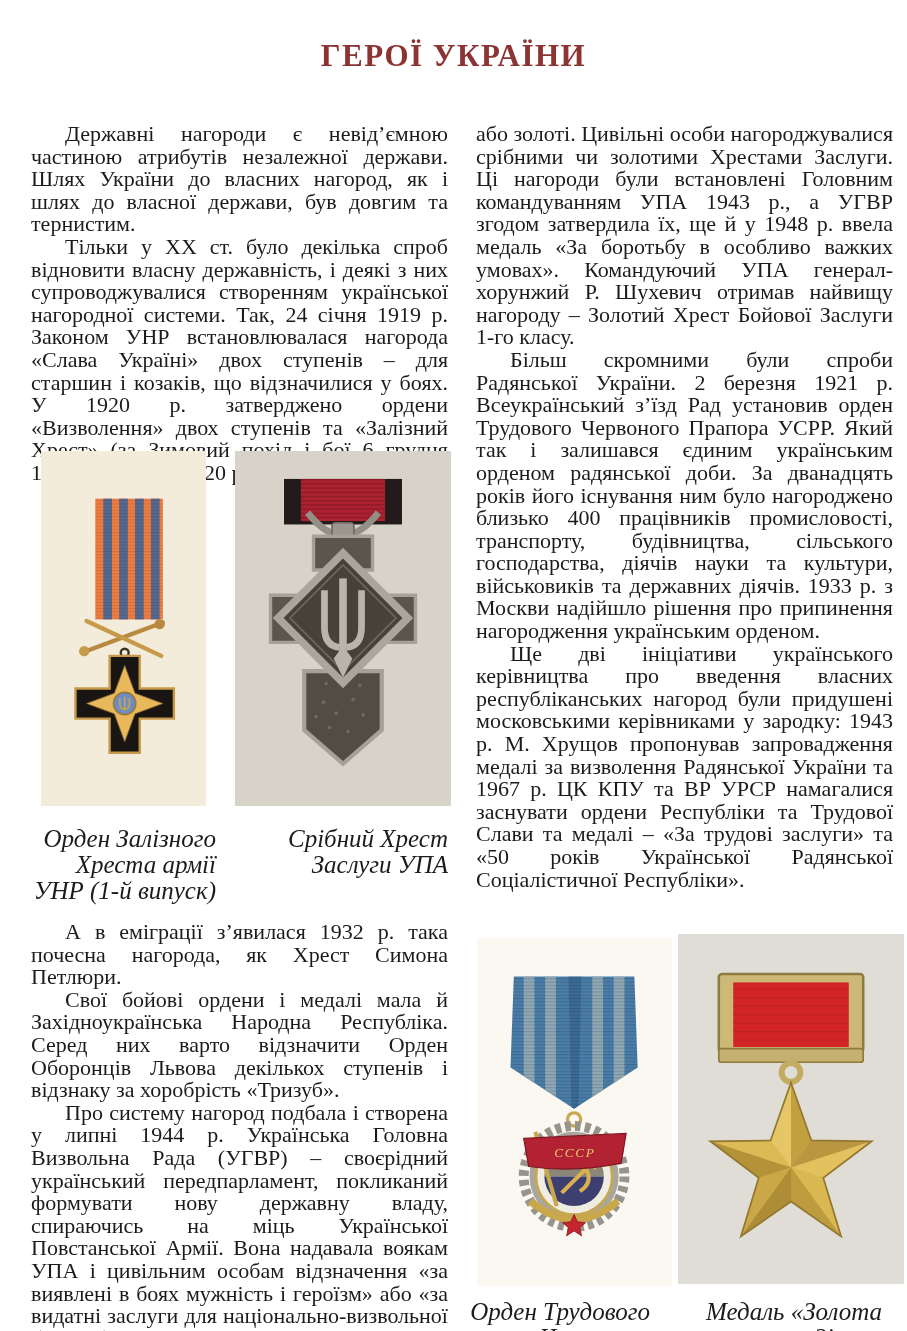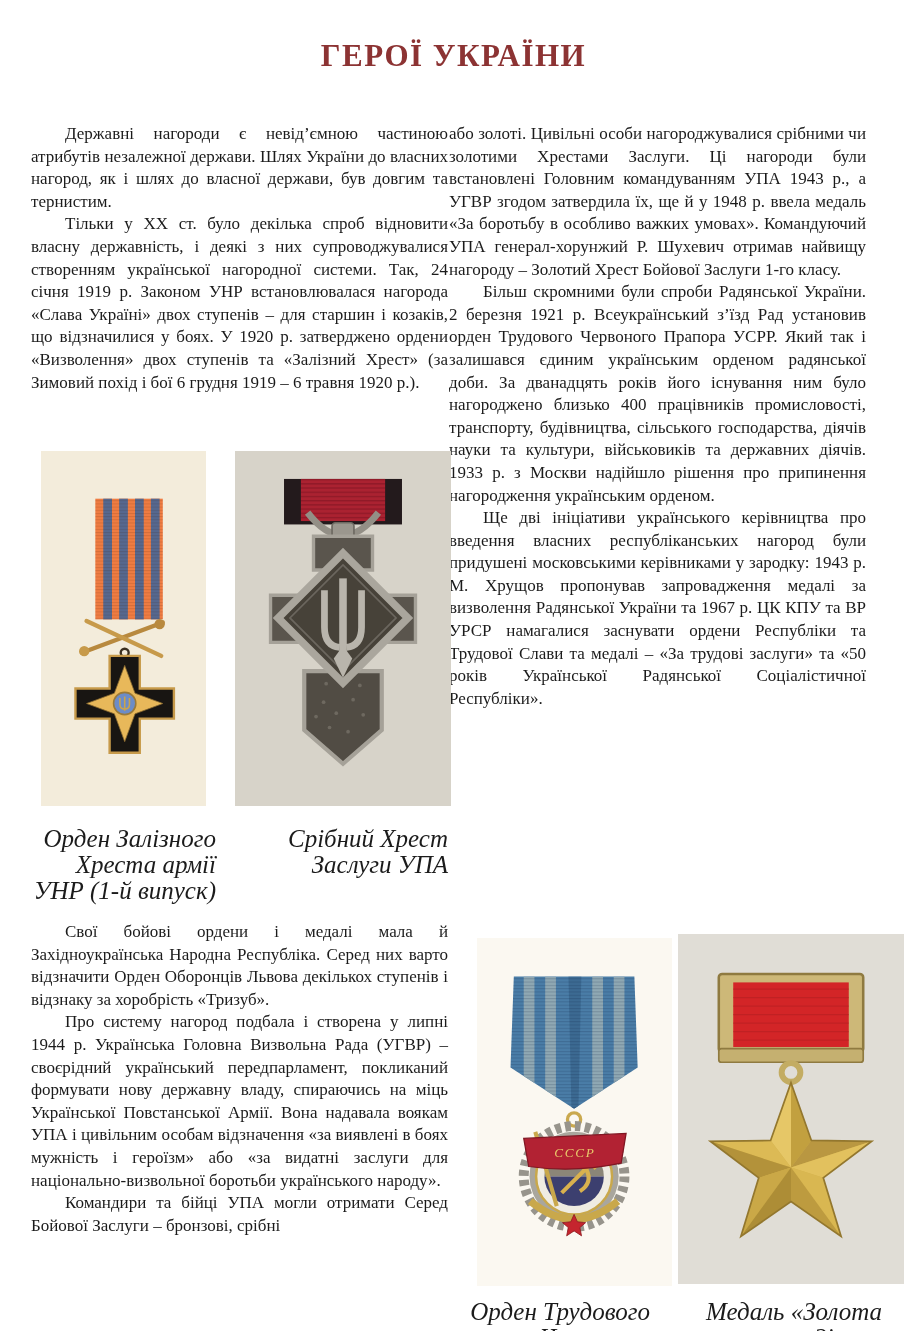--- a/index.html
+++ b/index.html
@@ -7,41 +7,41 @@
   .page {
     position:relative; width:907px; height:1331px; margin:16px auto;
     background:#ffffff; overflow:hidden;
     font-family:"Liberation Serif", serif; color:#1b1b1b;
   }
   .title {
     position:absolute; top:22px; left:0; width:100%; margin:0;
     text-align:center; font-size:31px; font-weight:bold; letter-spacing:1.5px;
     color:#8c3333;
   }
-  .tblock { position:absolute; font-size:17px; line-height:22.6px; text-align:justify; }
+  .tblock { position:absolute; font-size:22px; line-height:22.6px; text-align:justify; }
   .tblock p { margin:0; padding:0; }
   .tblock p.ind { text-indent:34px; }
   figure { position:absolute; margin:0; padding:17px; overflow:hidden; }
   figure svg { display:block; width:100%; height:100%; }
   .ph1 { left:41px;  top:435px; width:165px; height:355px; background:#f3ecdb; }
   .ph2 { left:235px; top:435px; width:216px; height:355px; background:#d7d3c9; }
   .ph3 { left:477px; top:922px; width:195px; height:348px; background:#fbf8f1; }
   .ph4 { left:678px; top:918px; width:226px; height:350px; background:#e0ddd6; }
   .caps { position:absolute; display:flex; font-style:italic; font-size:25px; line-height:26px; }
   .caps-left  { left:31px;  top:810px;  width:417px; }
   .caps-right { left:461px; top:1283px; width:421px; }
   .cap { text-align:right; }
   .cap1 { width:185px; }
   .cap2 { width:232px; }
   .cap2 .inner { width:170px; margin-left:auto; }
   .cap3 { width:189px; }
   .cap4 { width:232px; }
   .lt1 { left:31px;  top:107px; width:417px; }
   .lt2 { left:31px;  top:905px; width:417px; }
-  .rt1 { left:449px; top:107px; width:417px; }
+  .rt1 { left:476px; top:107px; width:417px; }
 </style>
 </head>
 <body>
 
 <div class="page">
 
   <h1 class="title" style="color: rgb(140, 51, 51);">ГЕРОЇ УКРАЇНИ</h1>
 
   <div class="tblock lt1">
     <p class="ind">Державні нагороди є невід’ємною частиною атрибутів незалежної держави. Шлях України до власних нагород, як і шлях до власної держави, був довгим та тернистим.</p>
@@ -124,20 +124,21 @@
   </figure>
 
   <div class="caps caps-left">
     <div class="cap cap1">Орден Залізного Хреста армії УНР (1-й випуск)</div>
     <div class="cap cap2">
       <div class="inner">Срібний Хрест Заслуги УПА</div>
     </div>
   </div>
 
   <div class="tblock lt2">
+    <p class="ind">А в еміграції з’явилася 1932 р. така почесна нагорода, як Хрест Симона Петлюри.</p>
     <p class="ind">Свої бойові ордени і медалі мала й Західноукраїнська Народна Республіка. Серед них варто відзначити Орден Оборонців Львова декількох ступенів і відзнаку за хоробрість «Тризуб».</p>
     <p class="ind">Про систему нагород подбала і створена у липні 1944 р. Українська Головна Визвольна Рада (УГВР) – своєрідний український передпарламент, покликаний формувати нову державну владу, спираючись на міць Української Повстанської Армії. Вона надавала воякам УПА і цивільним особам відзначення «за виявлені в боях мужність і героїзм» або «за видатні заслуги для національно-визвольної боротьби українського народу».</p>
     <p class="ind">Командири та бійці УПА могли отримати Серед Бойової Заслуги – бронзові, срібні</p>
   </div>
 
   <figure class="ph3">
     <svg viewBox="0 0 195 348">
       <defs>
         <clipPath id="clip3">
             <polygon points="24,10 170,10 174,120 97,170 20,120"></polygon>

